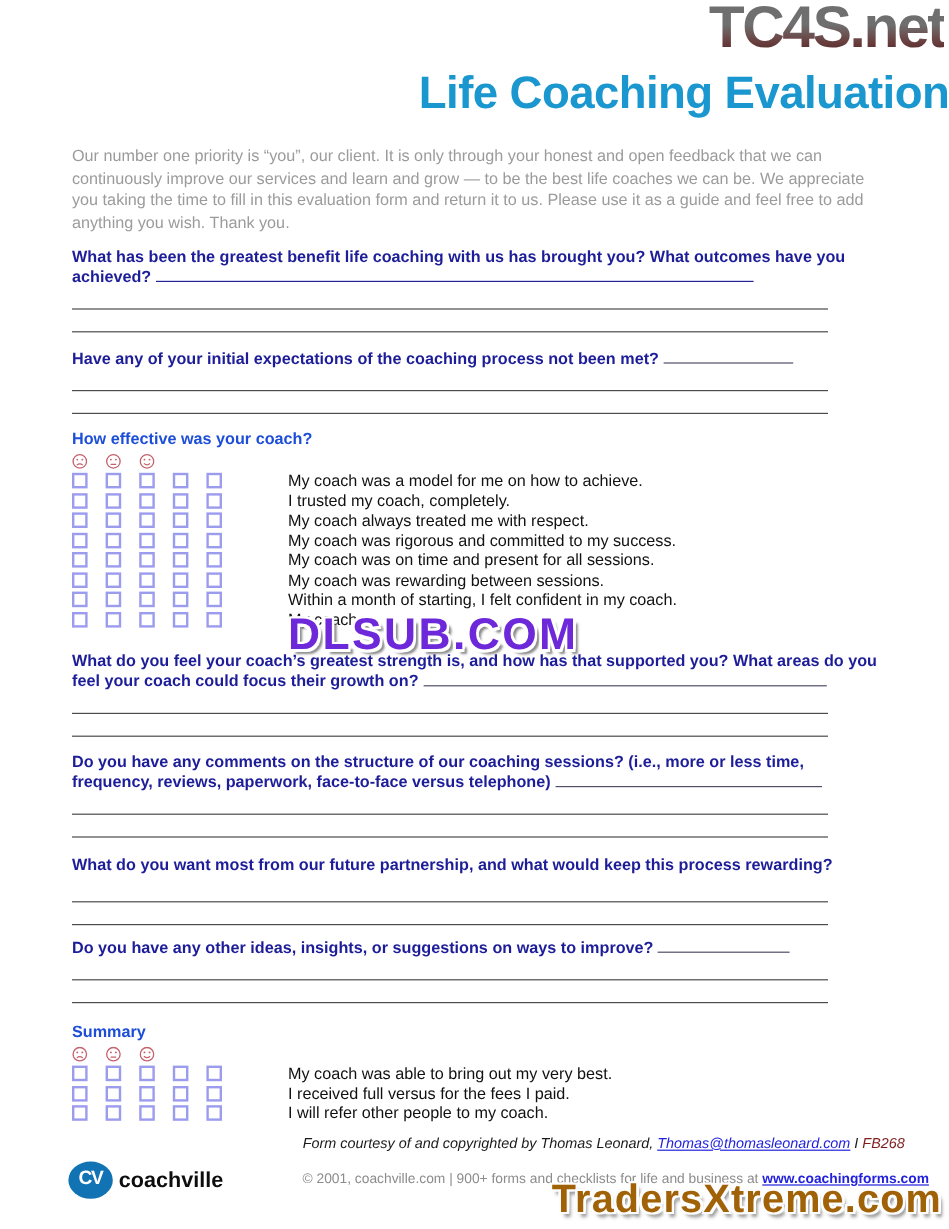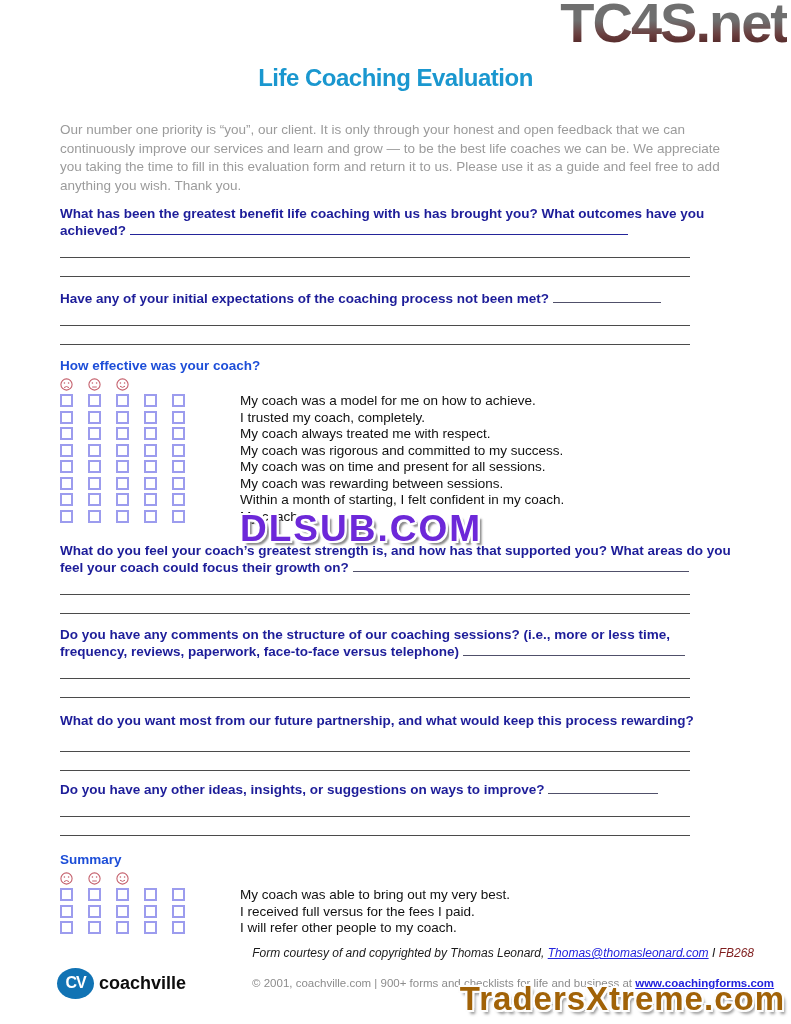--- a/index.html
+++ b/index.html
@@ -3,21 +3,21 @@
 <meta charset="utf-8">
 <style>
   html,body{margin:0;padding:0;background:#ffffff;}
   .page{
     position:relative;width:791px;height:1024px;background:#fff;overflow:hidden;
     font-family:"Liberation Sans","DejaVu Sans",sans-serif;color:#000;
   }
   
   .wm-top{
     position:absolute;top:0px;right:4px;
-    font-size:56px;font-weight:bold;letter-spacing:-2px;line-height:46px;
+    font-size:49px;font-weight:bold;letter-spacing:-2px;line-height:46px;
     background:linear-gradient(#6f6f6f 45%,#6a4040 75%,#4e2222);
     -webkit-background-clip:text;background-clip:text;color:transparent;
   }
   .wm-mid{
     position:absolute;left:240px;top:487px;
     font-size:37px;font-weight:900;letter-spacing:2px;line-height:44px;
     color:#6d28d9;
     text-shadow:-2px -2px 0 #fff,2px -2px 0 #fff,-2px 2px 0 #fff,2px 2px 0 #fff,
                 0 -2px 0 #fff,0 2px 0 #fff,-2px 0 0 #fff,2px 0 0 #fff,
                 4px 4px 2px rgba(110,110,110,.8);
@@ -26,22 +26,22 @@
   .wm-bot{
     position:absolute;right:6px;top:980px;
     font-size:33px;font-weight:900;letter-spacing:1px;line-height:38px;
     color:#a16207;
     text-shadow:-2px -2px 0 #fdfdfd,2px -2px 0 #fdfdfd,-2px 2px 0 #fdfdfd,2px 2px 0 #fdfdfd,
                 0 -2px 0 #fdfdfd,0 2px 0 #fdfdfd,-2px 0 0 #fdfdfd,2px 0 0 #fdfdfd,
                 3px 4px 3px rgba(120,120,120,.8);
   }
   
   .title{
-    margin:58px 0 0 0;text-align:center;
-    font-size:24px;font-weight:bold;letter-spacing:-.5px;color:#1a97cf;line-height:40px;
+    margin:58px 0 0 0;text-align:right;
+    font-size:38px;font-weight:bold;letter-spacing:-.5px;color:#1a97cf;line-height:40px;
   }
   .intro{
     margin:23px 0 0 60px;width:672px;
     font-size:13.5px;line-height:18.6px;color:#9b9b9b;
   }
   
   .qblock{margin-left:60px;}
   .qtext{
     margin:0;width:676px;
     font-size:13.5px;font-weight:bold;color:#1d1d99;line-height:17px;

